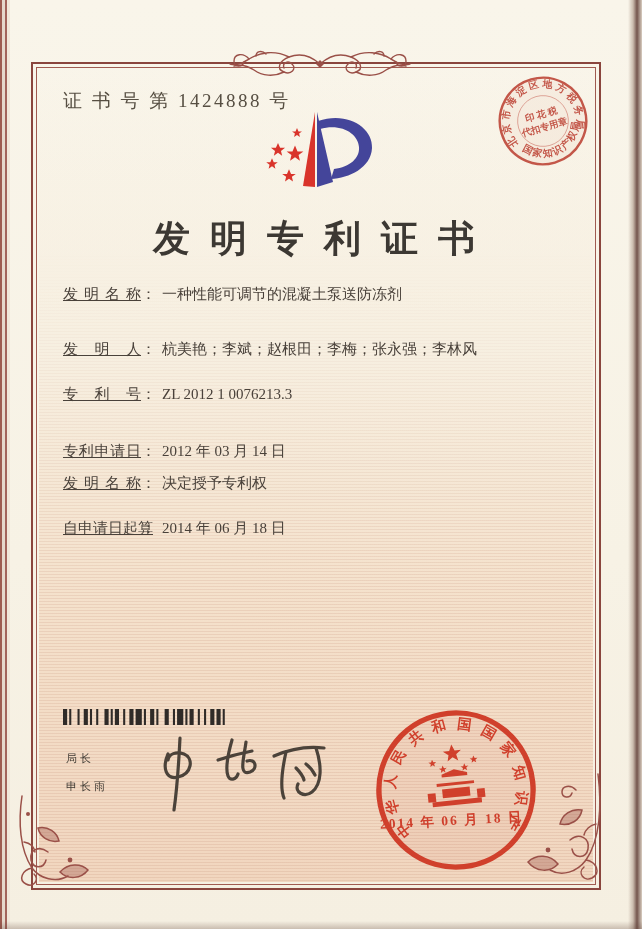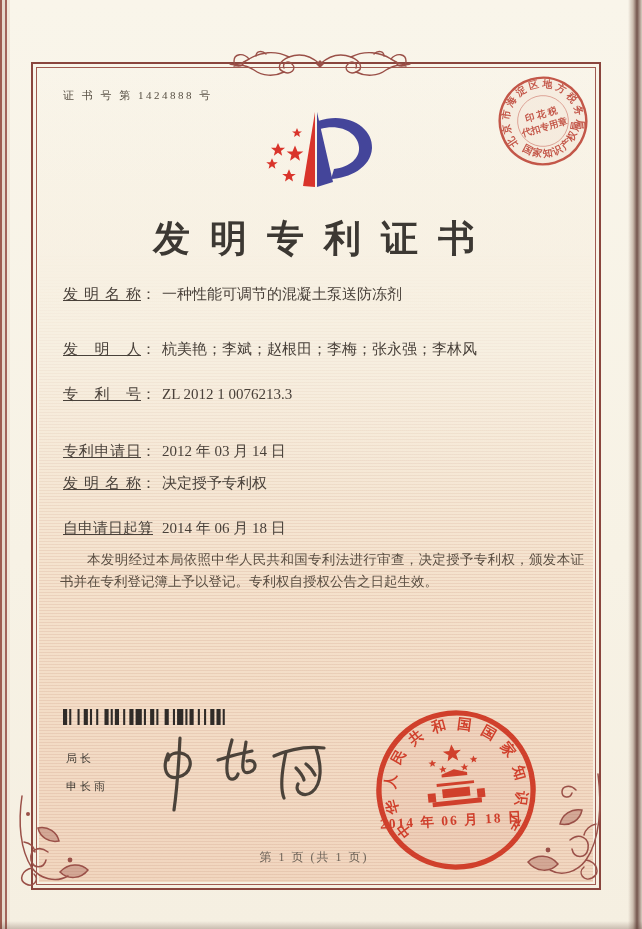--- a/index.html
+++ b/index.html
@@ -14,21 +14,21 @@
     background:linear-gradient(180deg,rgba(0,0,0,0),rgba(90,60,50,.28));}
   .frame{position:absolute;left:31px;top:62px;width:566px;height:824px;
     border:2px solid #8a453d;}
   .frame-inner{position:absolute;inset:3px;border:1px solid #a05a50;}
   .pattern{position:absolute;inset:6px;
     background:linear-gradient(180deg,rgba(248,243,231,0) 0%,rgba(246,235,218,.5) 35%,rgba(244,222,199,.85) 65%,#f1d6bf 100%);}
   .pattern-lines{position:absolute;inset:6px;
     background:repeating-linear-gradient(180deg,rgba(168,96,72,.12) 0 1px,rgba(0,0,0,0) 1px 3px);
     -webkit-mask-image:linear-gradient(180deg,transparent 0 22%,#000 62%);
     mask-image:linear-gradient(180deg,transparent 0 22%,#000 62%);}
-  .cert-no{position:absolute;left:63px;top:88px;font-size:11px;letter-spacing:2.5px;color:#564e42;}
+  .cert-no{position:absolute;left:63px;top:88px;font-size:19px;letter-spacing:2.5px;color:#564e42;}
   .logo{position:absolute;left:252px;top:106px;}
   .title{position:absolute;left:31px;top:214px;width:566px;text-align:center;
     font-size:37px;font-weight:700;color:#3c3833;letter-spacing:20px;text-indent:20px;}
   .fields{position:absolute;left:63px;top:284px;width:520px;font-size:15px;color:#49413a;}
   .frow{position:absolute;left:0;white-space:nowrap;}
   .flabel{display:inline-block;width:78px;text-align:justify;text-align-last:justify;vertical-align:bottom;text-decoration:underline;}
   .fcolon{margin-right:6px;}
   .paras{position:absolute;left:60px;top:549px;width:524px;font-size:13.5px;
     line-height:22.3px;color:#594d41;text-align:justify;}
   .paras p{margin:0;text-indent:2em;}
@@ -129,21 +129,20 @@
     </div>
     <div class="frow" style="top:190px">
       <span class="flabel">发明名称</span><span class="fcolon">：</span><span>决定授予专利权</span>
     </div>
     <div class="frow" style="top:235px">
       <span class="flabel">自申请日起算</span><span class="fcolon">：</span><span>2014 年 06 月 18 日</span>
     </div>
   </div>
 
   <div class="paras">
-    <p>本发明经过本局依照中华人民共和国专利法进行审查，决定授予专利权，颁发本证书并在专利登记簿上予以登记。专利权自授权公告之日起生效。</p>
   </div>
 
   <svg class="barcode" preserveAspectRatio="none" viewBox="0 0 81 16">
     <path id="bc-path" fill="#2f2b28" d="M0 0h2v16h-2zM3 0h1v16h-1zM7 0h1v16h-1zM10 0h2v16h-2zM13 0h1v16h-1zM16 0h1v16h-1zM20 0h2v16h-2zM23 0h1v16h-1zM25 0h2v16h-2zM29 0h1v16h-1zM32 0h2v16h-2zM35 0h3v16h-3zM39 0h1v16h-1zM42 0h2v16h-2zM45 0h1v16h-1zM49 0h2v16h-2zM53 0h1v16h-1zM55 0h3v16h-3zM59 0h1v16h-1zM61 0h2v16h-2zM65 0h1v16h-1zM68 0h1v16h-1zM71 0h2v16h-2zM74 0h2v16h-2zM77 0h1v16h-1z"></path>
   </svg>
 
   <div class="signer">
     <div>局长</div>
     <div>申长雨</div>
   </div>
@@ -181,21 +180,20 @@
       <path d="M66,77 h38 v3 h-38 z"></path>
       <path d="M71,83 h28 v9 h-28 z"></path>
       <path d="M60,95 h50 v5 h-50 z"></path>
       <path d="M56,86 h8 v9 h-8 z"></path>
       <path d="M106,86 h8 v9 h-8 z"></path>
     </g>
   </svg>
 
   <div class="seal-date">2014 年 06 月 18 日</div>
 
-  <div class="footer">第 1 页 (共 1 页)</div>
 
   <svg class="corner-bl" width="88" height="100" viewBox="0 0 88 100">
     <g stroke="#9a5048" fill="none" stroke-width="1.5" stroke-linecap="round">
       <path d="M12,6 C8,32 10,60 22,78 C30,89 46,93 58,86"></path>
       <path d="M22,78 c-10,2 -14,12 -6,16 c7,4 14,-4 8,-10"></path>
       <path d="M38,62 c-9,-7 -19,-2 -17,8 c2,9 13,9 15,0"></path>
       <path d="M28,38 c10,-2 19,4 21,13 c-10,2 -19,-4 -21,-13 z" fill="rgba(154,80,72,.35)"></path>
       <path d="M50,82 c8,-9 21,-9 28,-2 c-7,9 -20,10 -28,2 z" fill="rgba(154,80,72,.35)"></path>
       <path d="M14,52 c6,1 10,5 11,10"></path>
       <circle cx="60" cy="70" r="2.4" fill="#9a5048" stroke="none"></circle>

